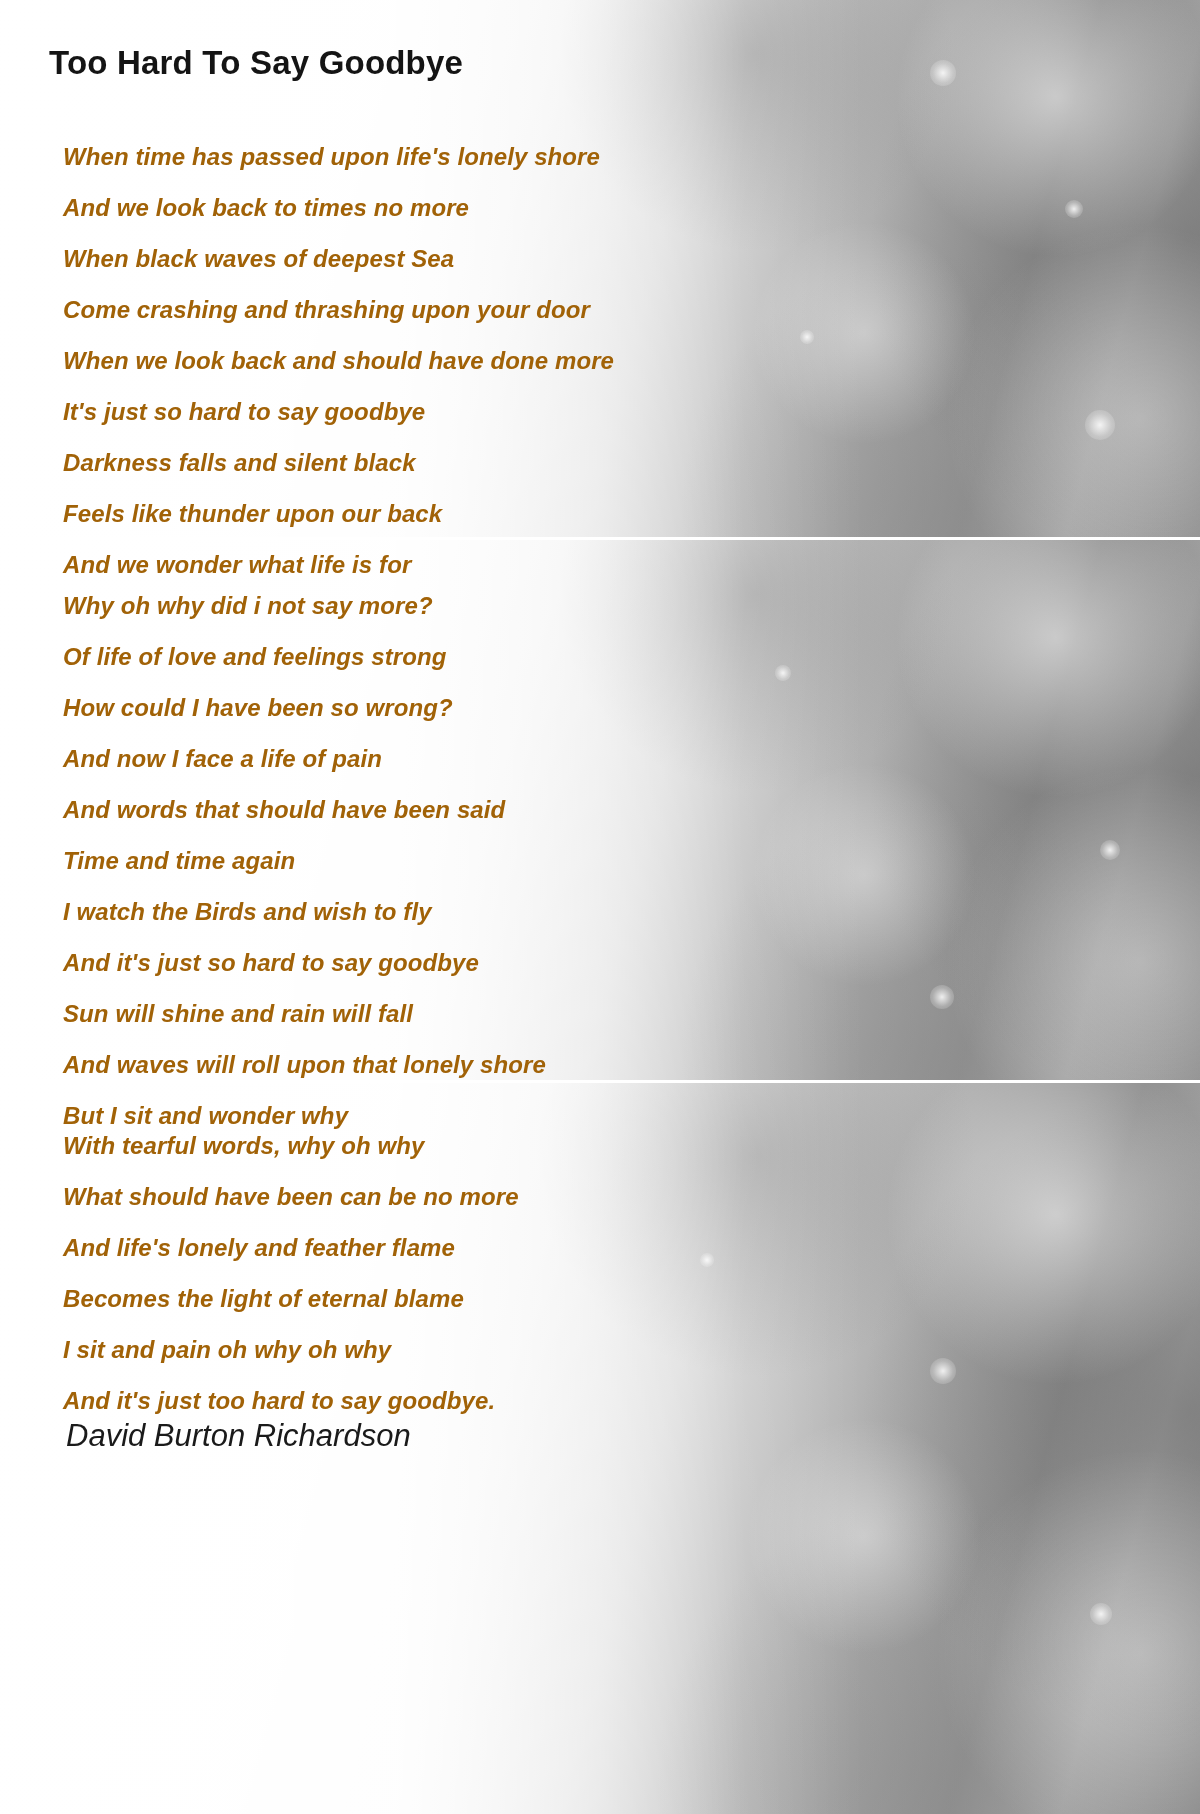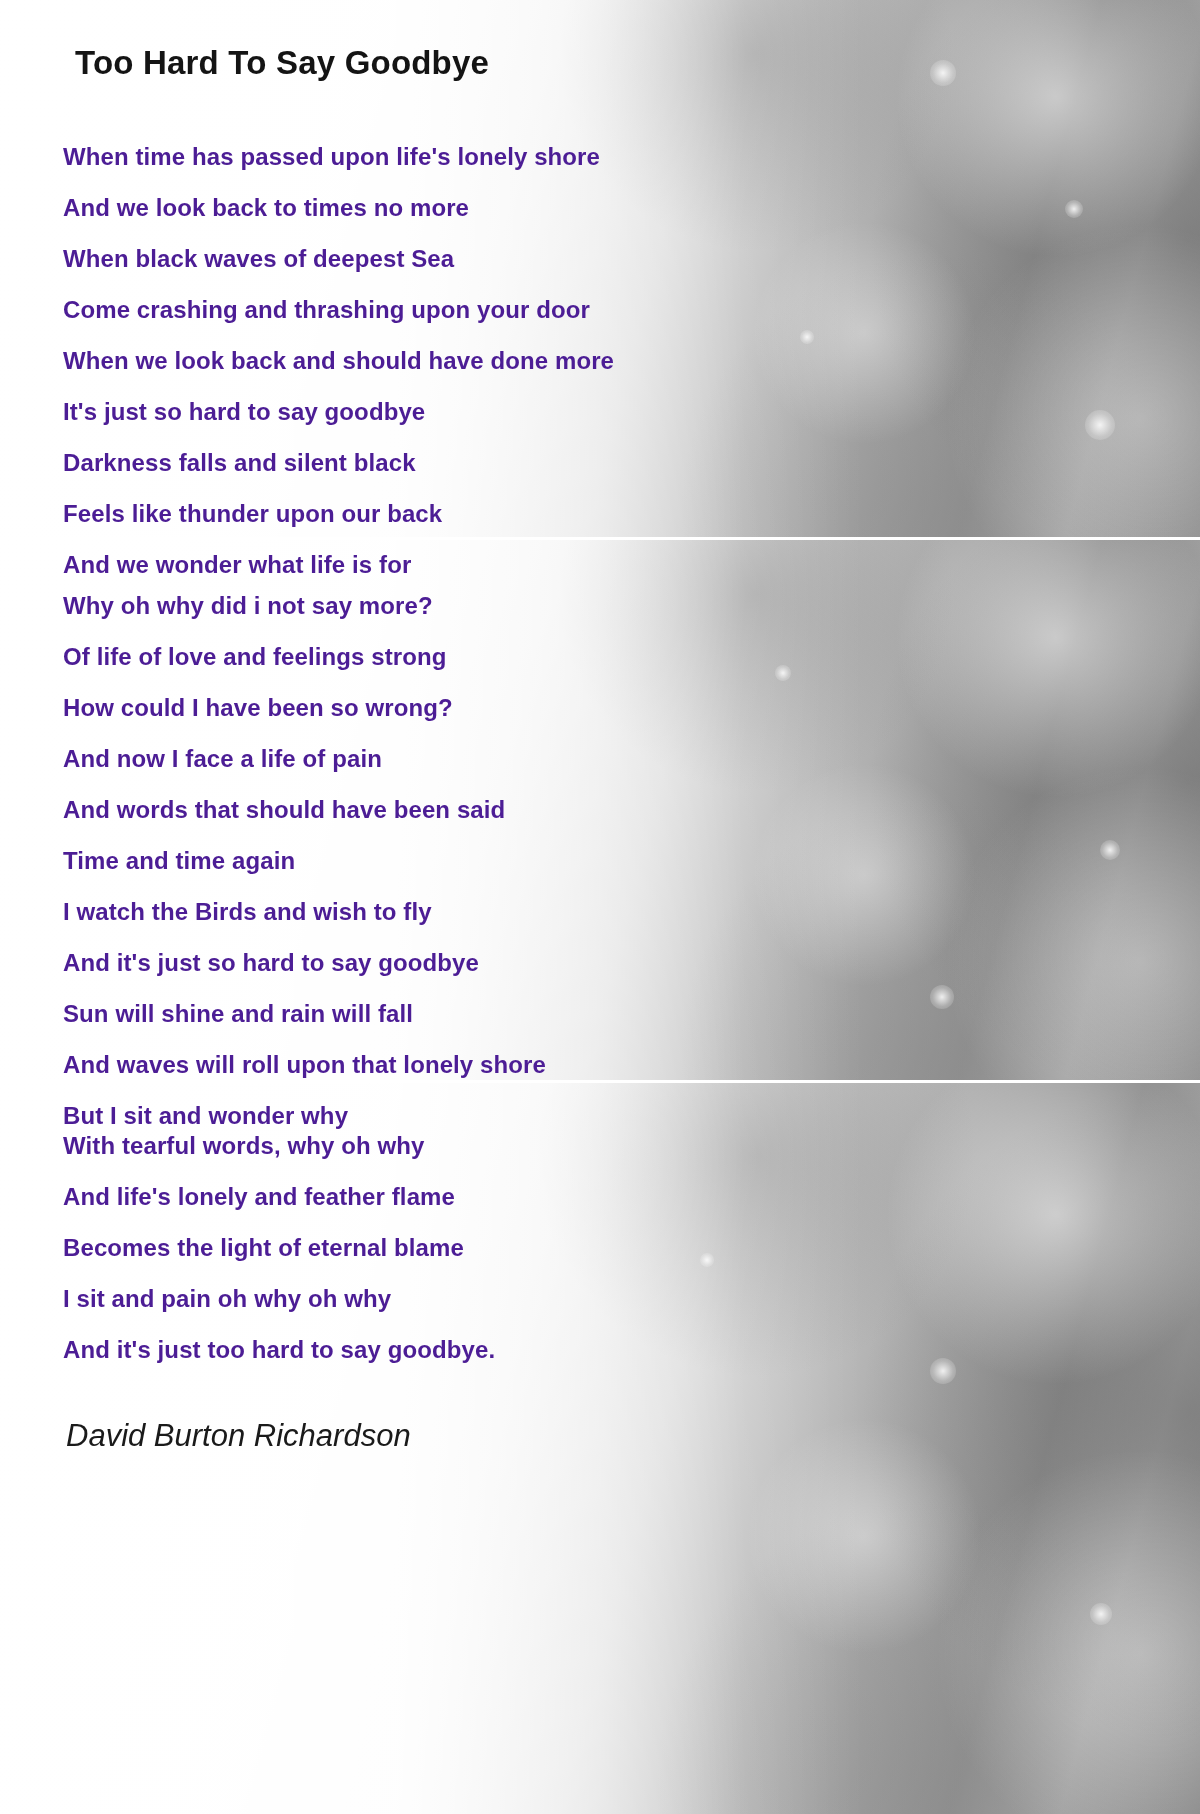--- a/index.html
+++ b/index.html
@@ -77,40 +77,41 @@
   
   .content {
     position: absolute;
     left: 0;
     top: 0;
     width: 1200px;
   }
 
   .poem-title {
     position: absolute;
-    left: 75px;
+    left: 49px;
     top: 44px;
     font-size: 33px;
     font-weight: bold;
     color: #141414;
     letter-spacing: 0.2px;
     white-space: nowrap;
   }
 
   .stanza {
     position: absolute;
     left: 63px;
   }
   .line {
     font-size: 24px;
     font-weight: bold;
-    color: #4c1d95;
+    color: #a16207;
     line-height: 51px;
     white-space: nowrap;
     letter-spacing: 0.1px;
+    font-style: italic;
   }
 
   .author {
     position: absolute;
     left: 66px;
     top: 1418px;
     font-size: 31px;
     font-style: italic;
     color: #1a1a1a;
     white-space: nowrap;
@@ -173,20 +174,21 @@
       <div class="line">Time and time again</div>
       <div class="line">I watch the Birds and wish to fly</div>
       <div class="line">And it's just so hard to say goodbye</div>
       <div class="line">Sun will shine and rain will fall</div>
       <div class="line">And waves will roll upon that lonely shore</div>
       <div class="line">But I sit and wonder why</div>
     </div>
 
     <div class="stanza" style="top:1120px;">
       <div class="line">With tearful words, why oh why</div>
+      <div class="line">What should have been can be no more</div>
       <div class="line">And life's lonely and feather flame</div>
       <div class="line">Becomes the light of eternal blame</div>
       <div class="line">I sit and pain oh why oh why</div>
       <div class="line">And it's just too hard to say goodbye.</div>
     </div>
 
     <div class="author">David Burton Richardson</div>
 
   </div>
 </div>

